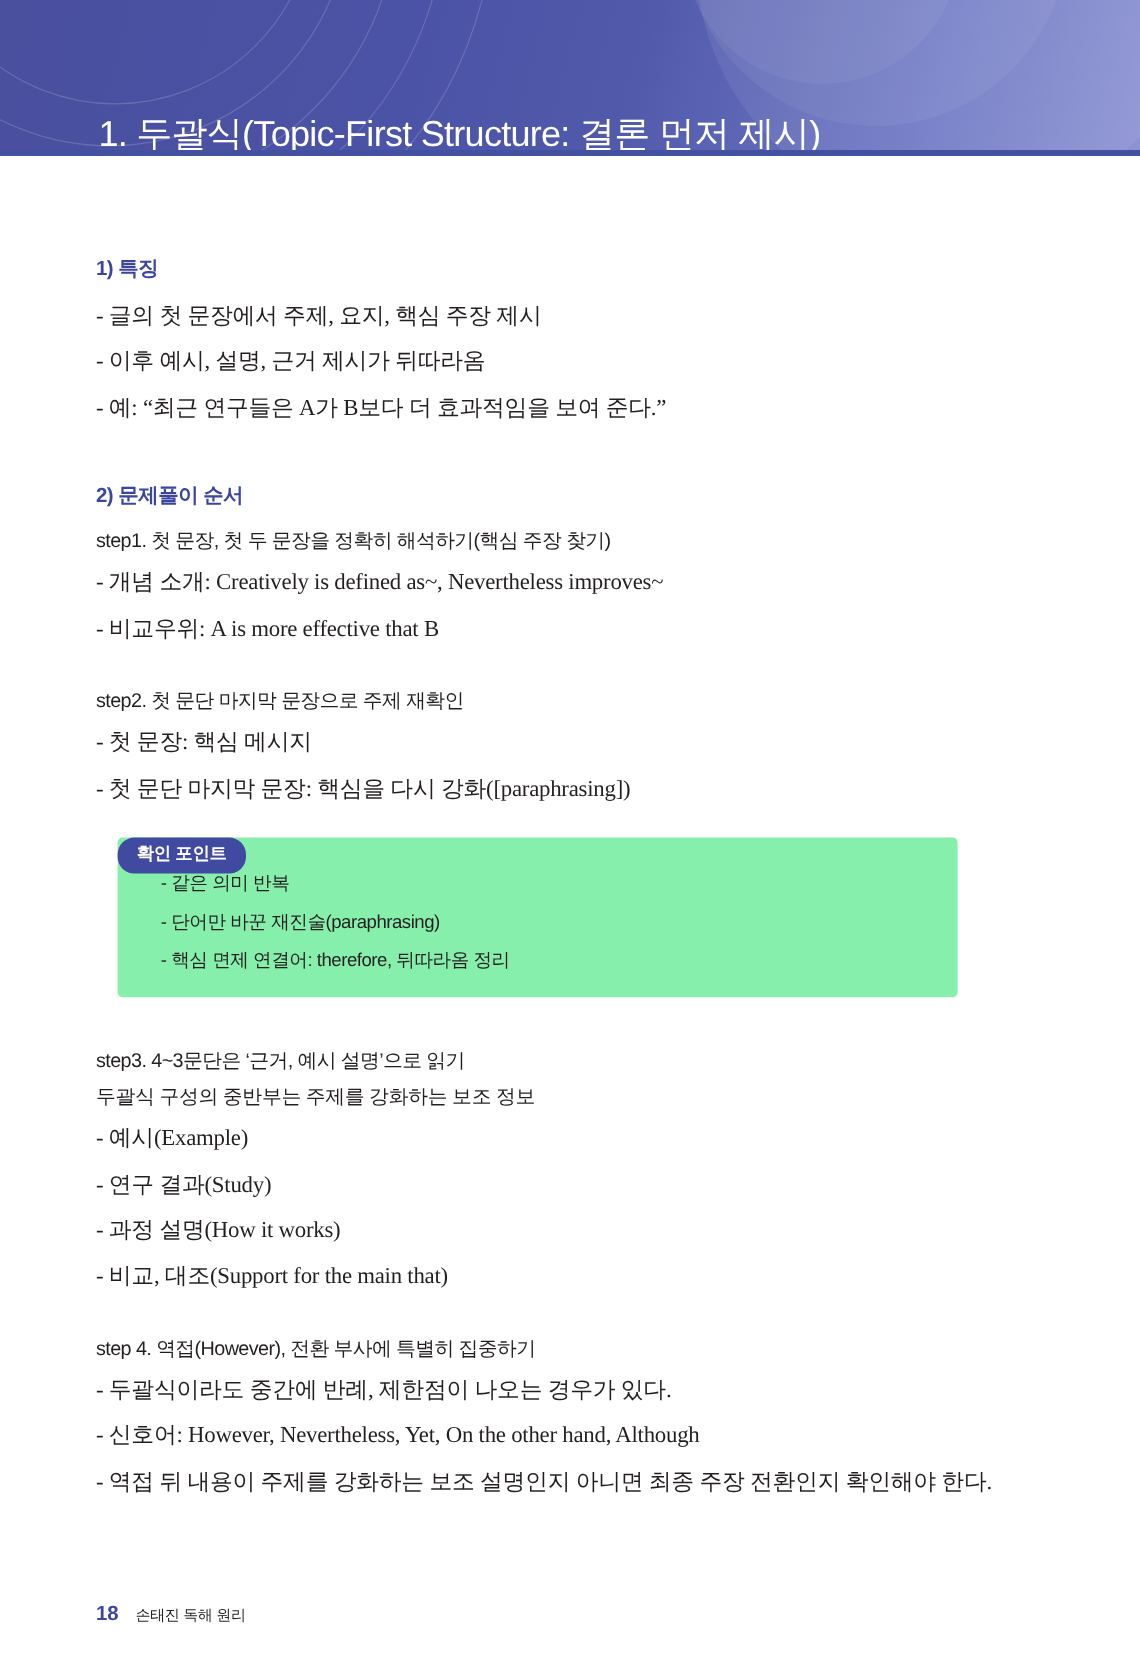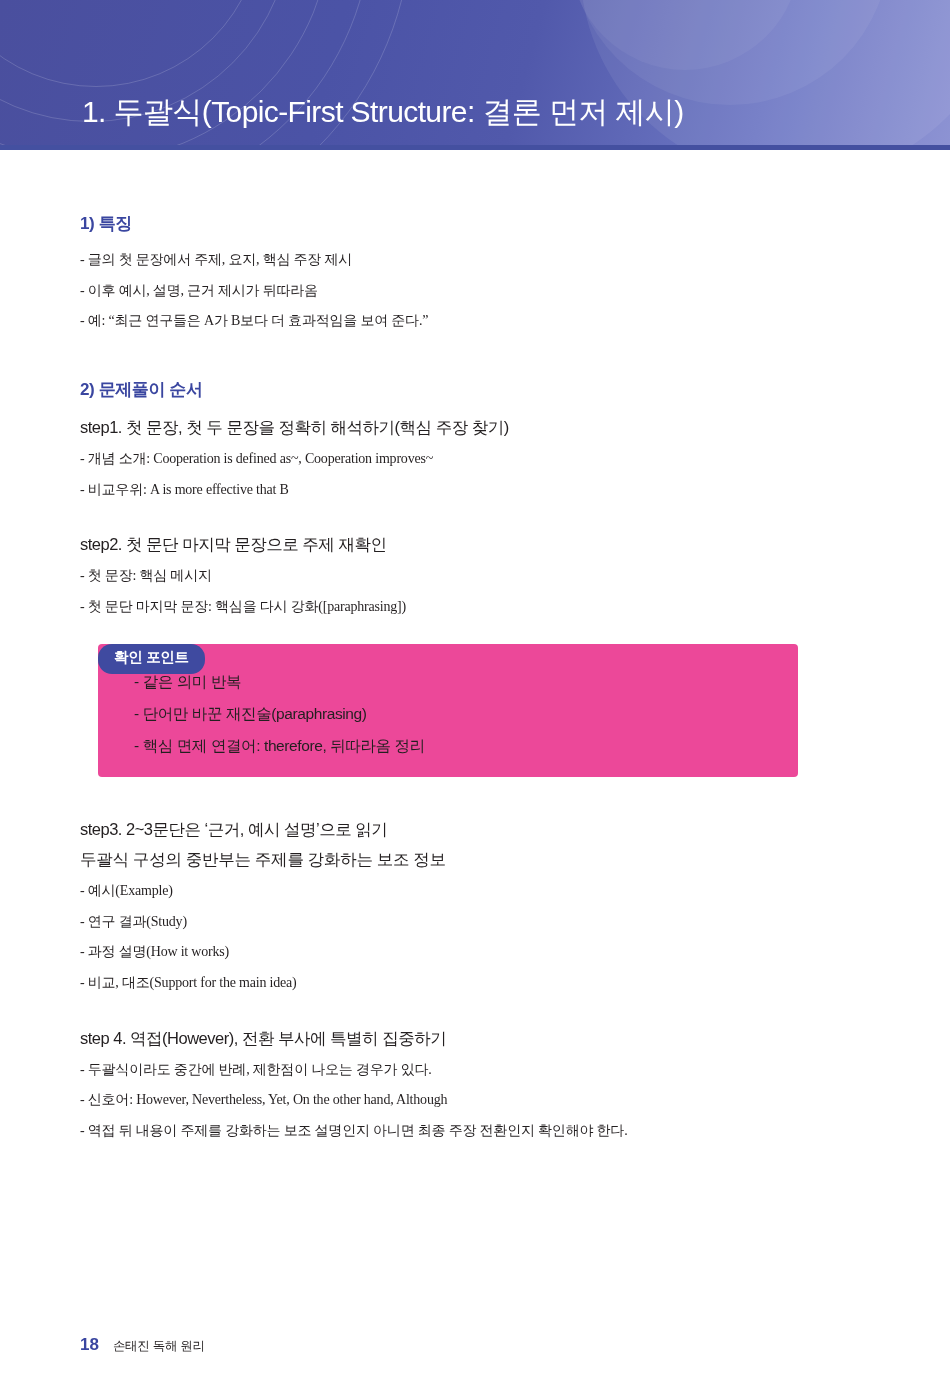--- a/index.html
+++ b/index.html
@@ -13,21 +13,21 @@
     font-family: "Liberation Serif", serif;
     color: #231f20;
     position: relative;
     overflow: hidden;
   }
 
   
   .header {
     position: relative;
     width: 950px;
-    height: 150px;
+    height: 130px;
     background: linear-gradient(105deg, #4a4f9e 0%, #4b53a6 35%, #5159ab 55%, #6e78c4 80%, #8d93d3 100%);
     overflow: hidden;
     text-decoration: underline;
   }
   .header .arc {
     position: absolute;
     border: 1px solid rgba(255,255,255,0.16);
     border-radius: 50%;
     pointer-events: none;
   }
@@ -81,21 +81,21 @@
     font-size: 17px;
     font-weight: 700;
     color: #3a46a0;
     letter-spacing: -0.4px;
   }
   .sec-1 { margin-top: 62px; }
   .sec-2 { margin-top: 46px; }
 
   .line {
     font-family: "Liberation Serif", serif;
-    font-size: 14px;
+    font-size: 19px;
     color: #231f20;
     letter-spacing: -0.2px;
     line-height: 1.55;
     margin-top: 9px;
   }
   .line.first { margin-top: 14px; }
 
   .step-title {
     font-family: "Liberation Sans", sans-serif;
     font-size: 16.5px;
@@ -130,21 +130,21 @@
     font-family: "Liberation Sans", sans-serif;
     font-size: 14.5px;
     font-weight: 700;
     letter-spacing: -0.3px;
     padding: 4px 16px 7px 16px;
     border-radius: 14px;
     z-index: 3;
   }
   .callout-box {
     margin-top: 15px;
-    background: #ec4899;
+    background: #86efac;
     border-radius: 4px;
     padding: 28px 26px 20px 26px;
   }
   .callout-line {
     font-family: "Liberation Sans", sans-serif;
     font-size: 15.5px;
     color: #231f20;
     letter-spacing: -0.4px;
     margin-top: 11px;
     padding-left: 10px;
@@ -193,46 +193,46 @@
   <div class="inner">
 
     <div class="sec-heading sec-1">1) 특징</div>
     <div class="line first">- 글의 첫 문장에서 주제, 요지, 핵심 주장 제시</div>
     <div class="line">- 이후 예시, 설명, 근거 제시가 뒤따라옴</div>
     <div class="line">- 예: “최근 연구들은 A가 B보다 더 효과적임을 보여 준다.”</div>
 
     <div class="sec-heading sec-2">2) 문제풀이 순서</div>
 
     <div class="step-title">step1. 첫 문장, 첫 두 문장을 정확히 해석하기(핵심 주장 찾기)</div>
-    <div class="line">- 개념 소개: Cooperation is defined as~,  Cooperation improves~</div>
+    <div class="line">- 개념 소개: Creatively is defined as~,  Nevertheless improves~</div>
     <div class="line">- 비교우위: A is more effective that B</div>
 
     <div class="gap-md"></div>
 
     <div class="step-title">step2. 첫 문단 마지막 문장으로 주제 재확인</div>
     <div class="line">- 첫 문장: 핵심 메시지</div>
     <div class="line">- 첫 문단 마지막 문장: 핵심을 다시 강화([paraphrasing])</div>
 
     <div class="callout-wrap">
       <div class="callout-tab">확인 포인트</div>
       <div class="callout-box">
         <div class="callout-line">- 같은 의미 반복</div>
         <div class="callout-line">- 단어만 바꾼 재진술(paraphrasing)</div>
         <div class="callout-line">- 핵심 면제 연결어: therefore, 뒤따라옴 정리</div>
       </div>
     </div>
 
     <div class="gap-lg"></div>
 
-    <div class="step-title">step3. 2~3문단은 ‘근거, 예시 설명’으로 읽기</div>
+    <div class="step-title">step3. 4~3문단은 ‘근거, 예시 설명’으로 읽기</div>
     <div class="step-sub">두괄식 구성의 중반부는 주제를 강화하는 보조 정보</div>
     <div class="line">- 예시(Example)</div>
     <div class="line">- 연구 결과(Study)</div>
     <div class="line">- 과정 설명(How it works)</div>
-    <div class="line">- 비교, 대조(Support for the main idea)</div>
+    <div class="line">- 비교, 대조(Support for the main that)</div>
 
     <div class="gap-md"></div>
 
     <div class="step-title">step 4. 역접(However), 전환 부사에 특별히 집중하기</div>
     <div class="line">- 두괄식이라도 중간에 반례, 제한점이 나오는 경우가 있다.</div>
     <div class="line">- 신호어: However, Nevertheless, Yet, On the other hand, Although</div>
     <div class="line">- 역접 뒤 내용이 주제를 강화하는 보조 설명인지 아니면 최종 주장 전환인지 확인해야 한다.</div>
 
   </div>
 </div>

